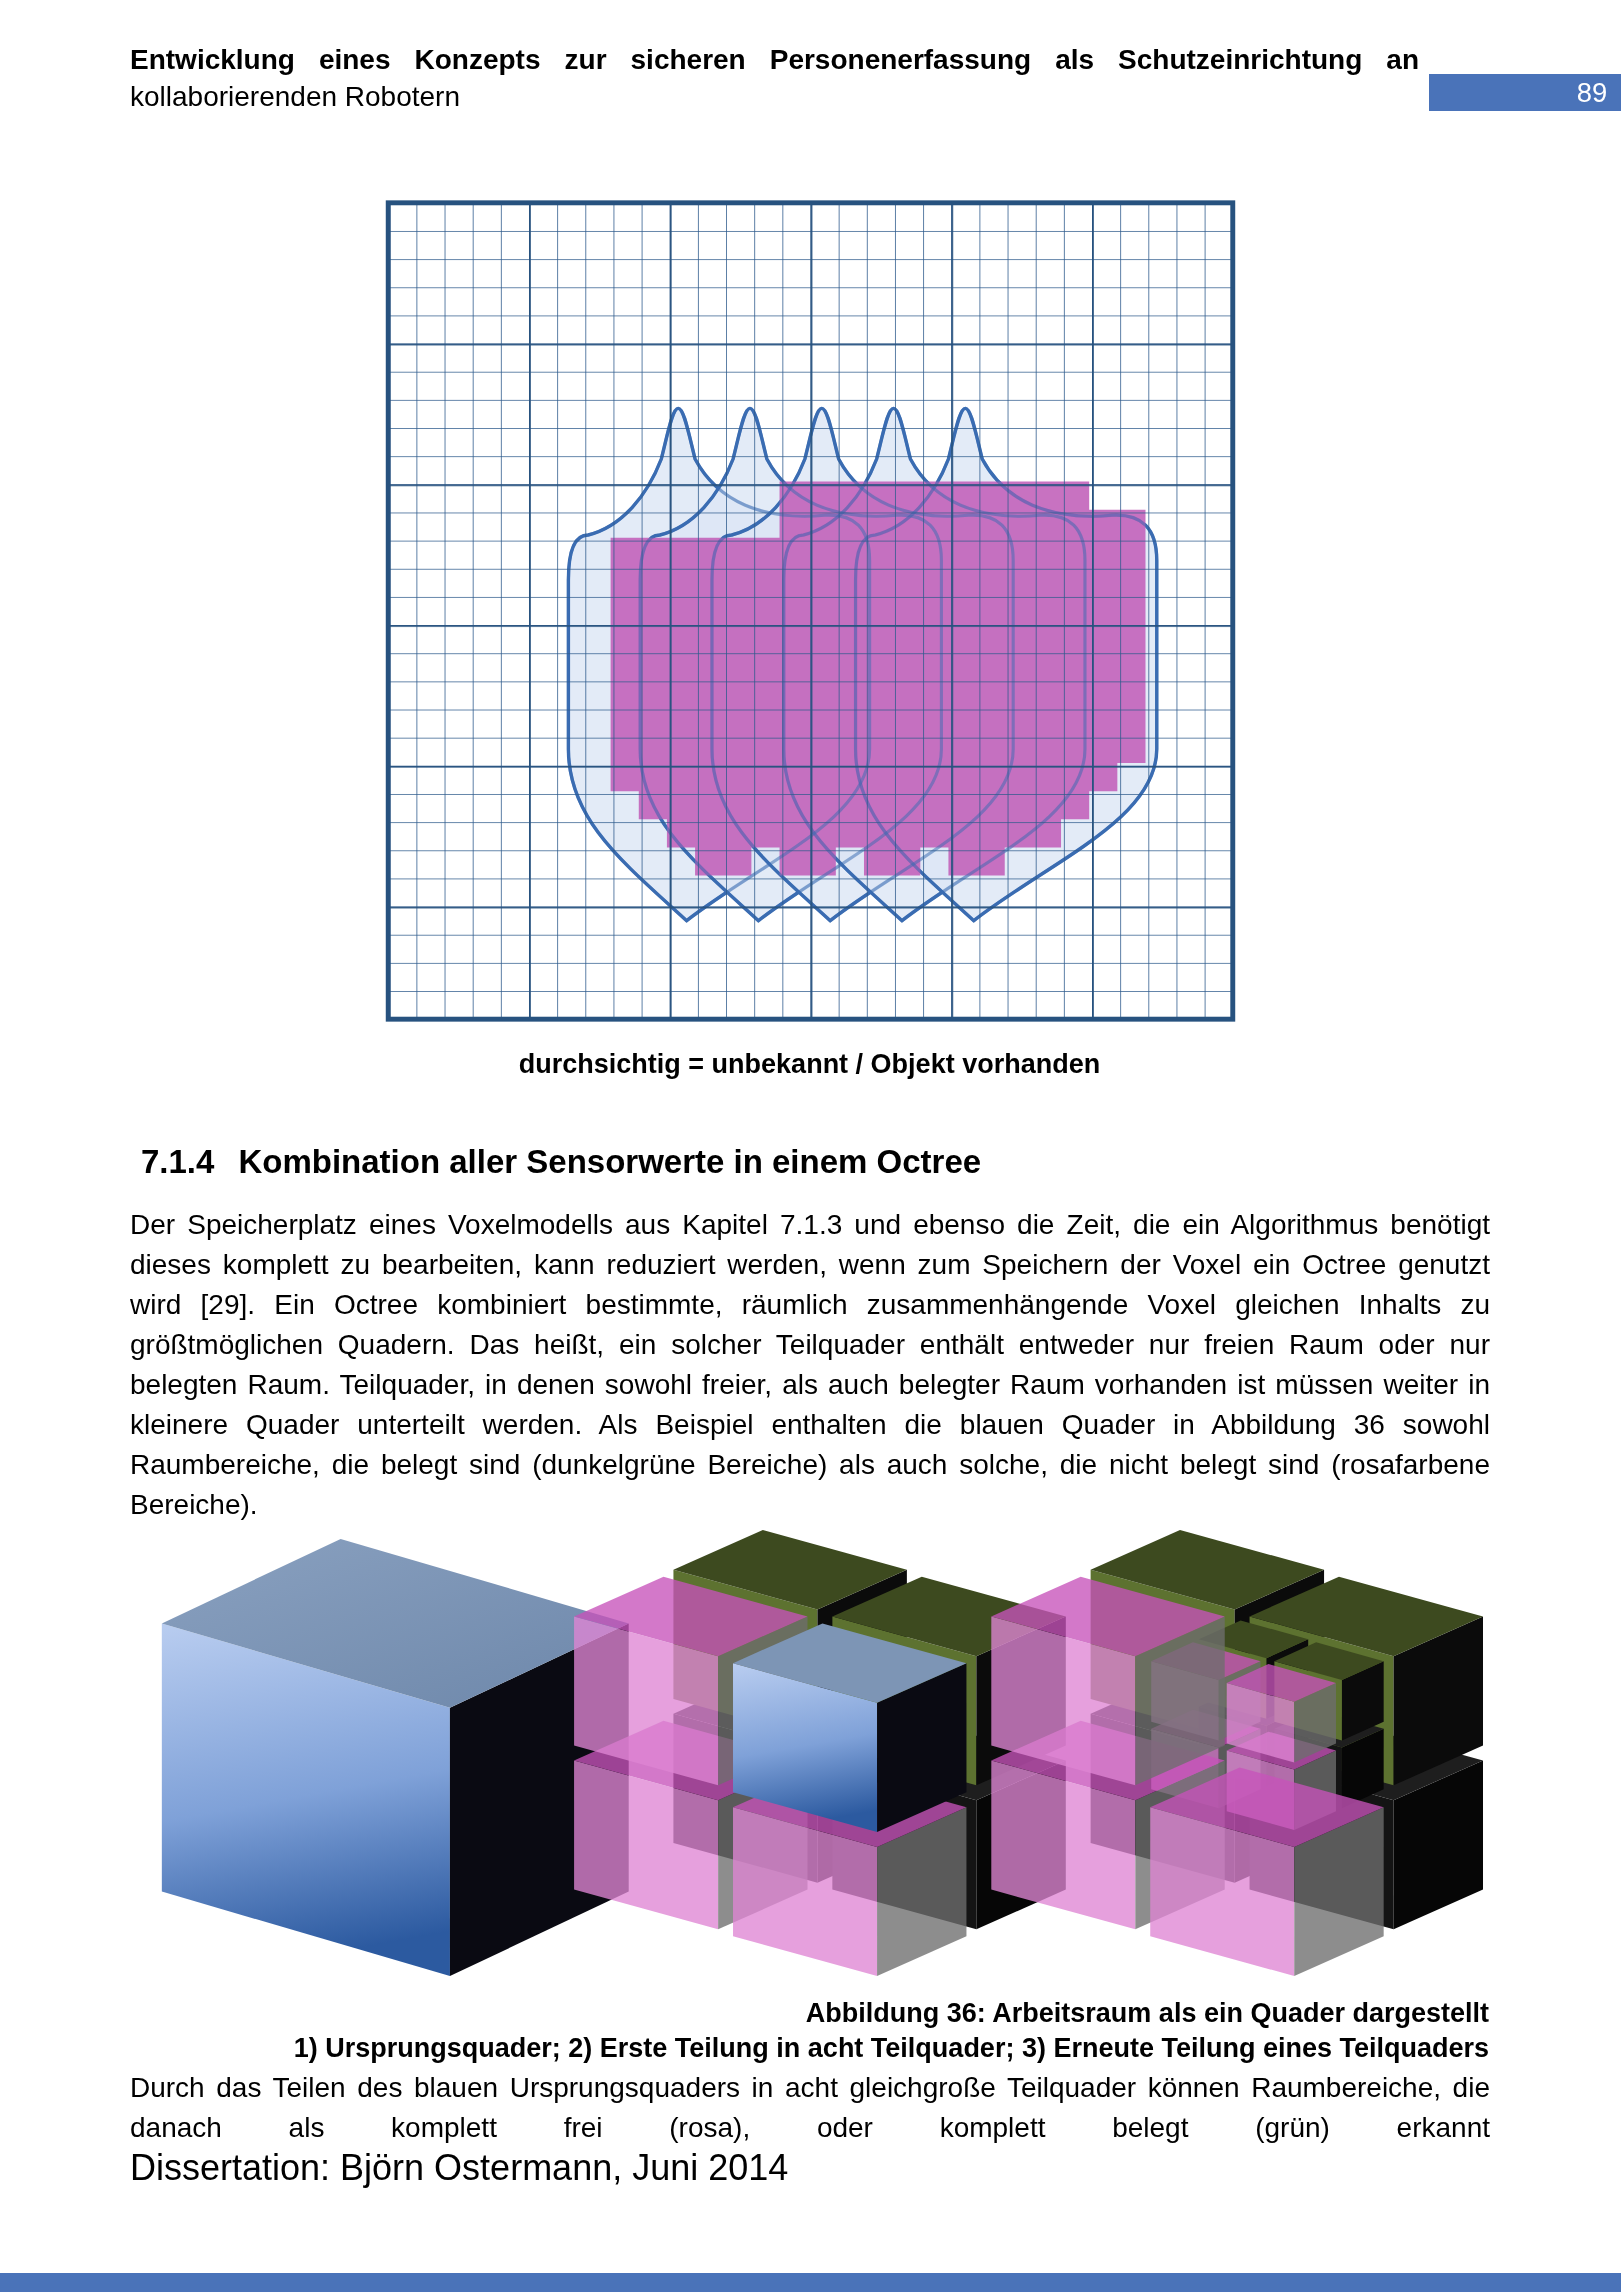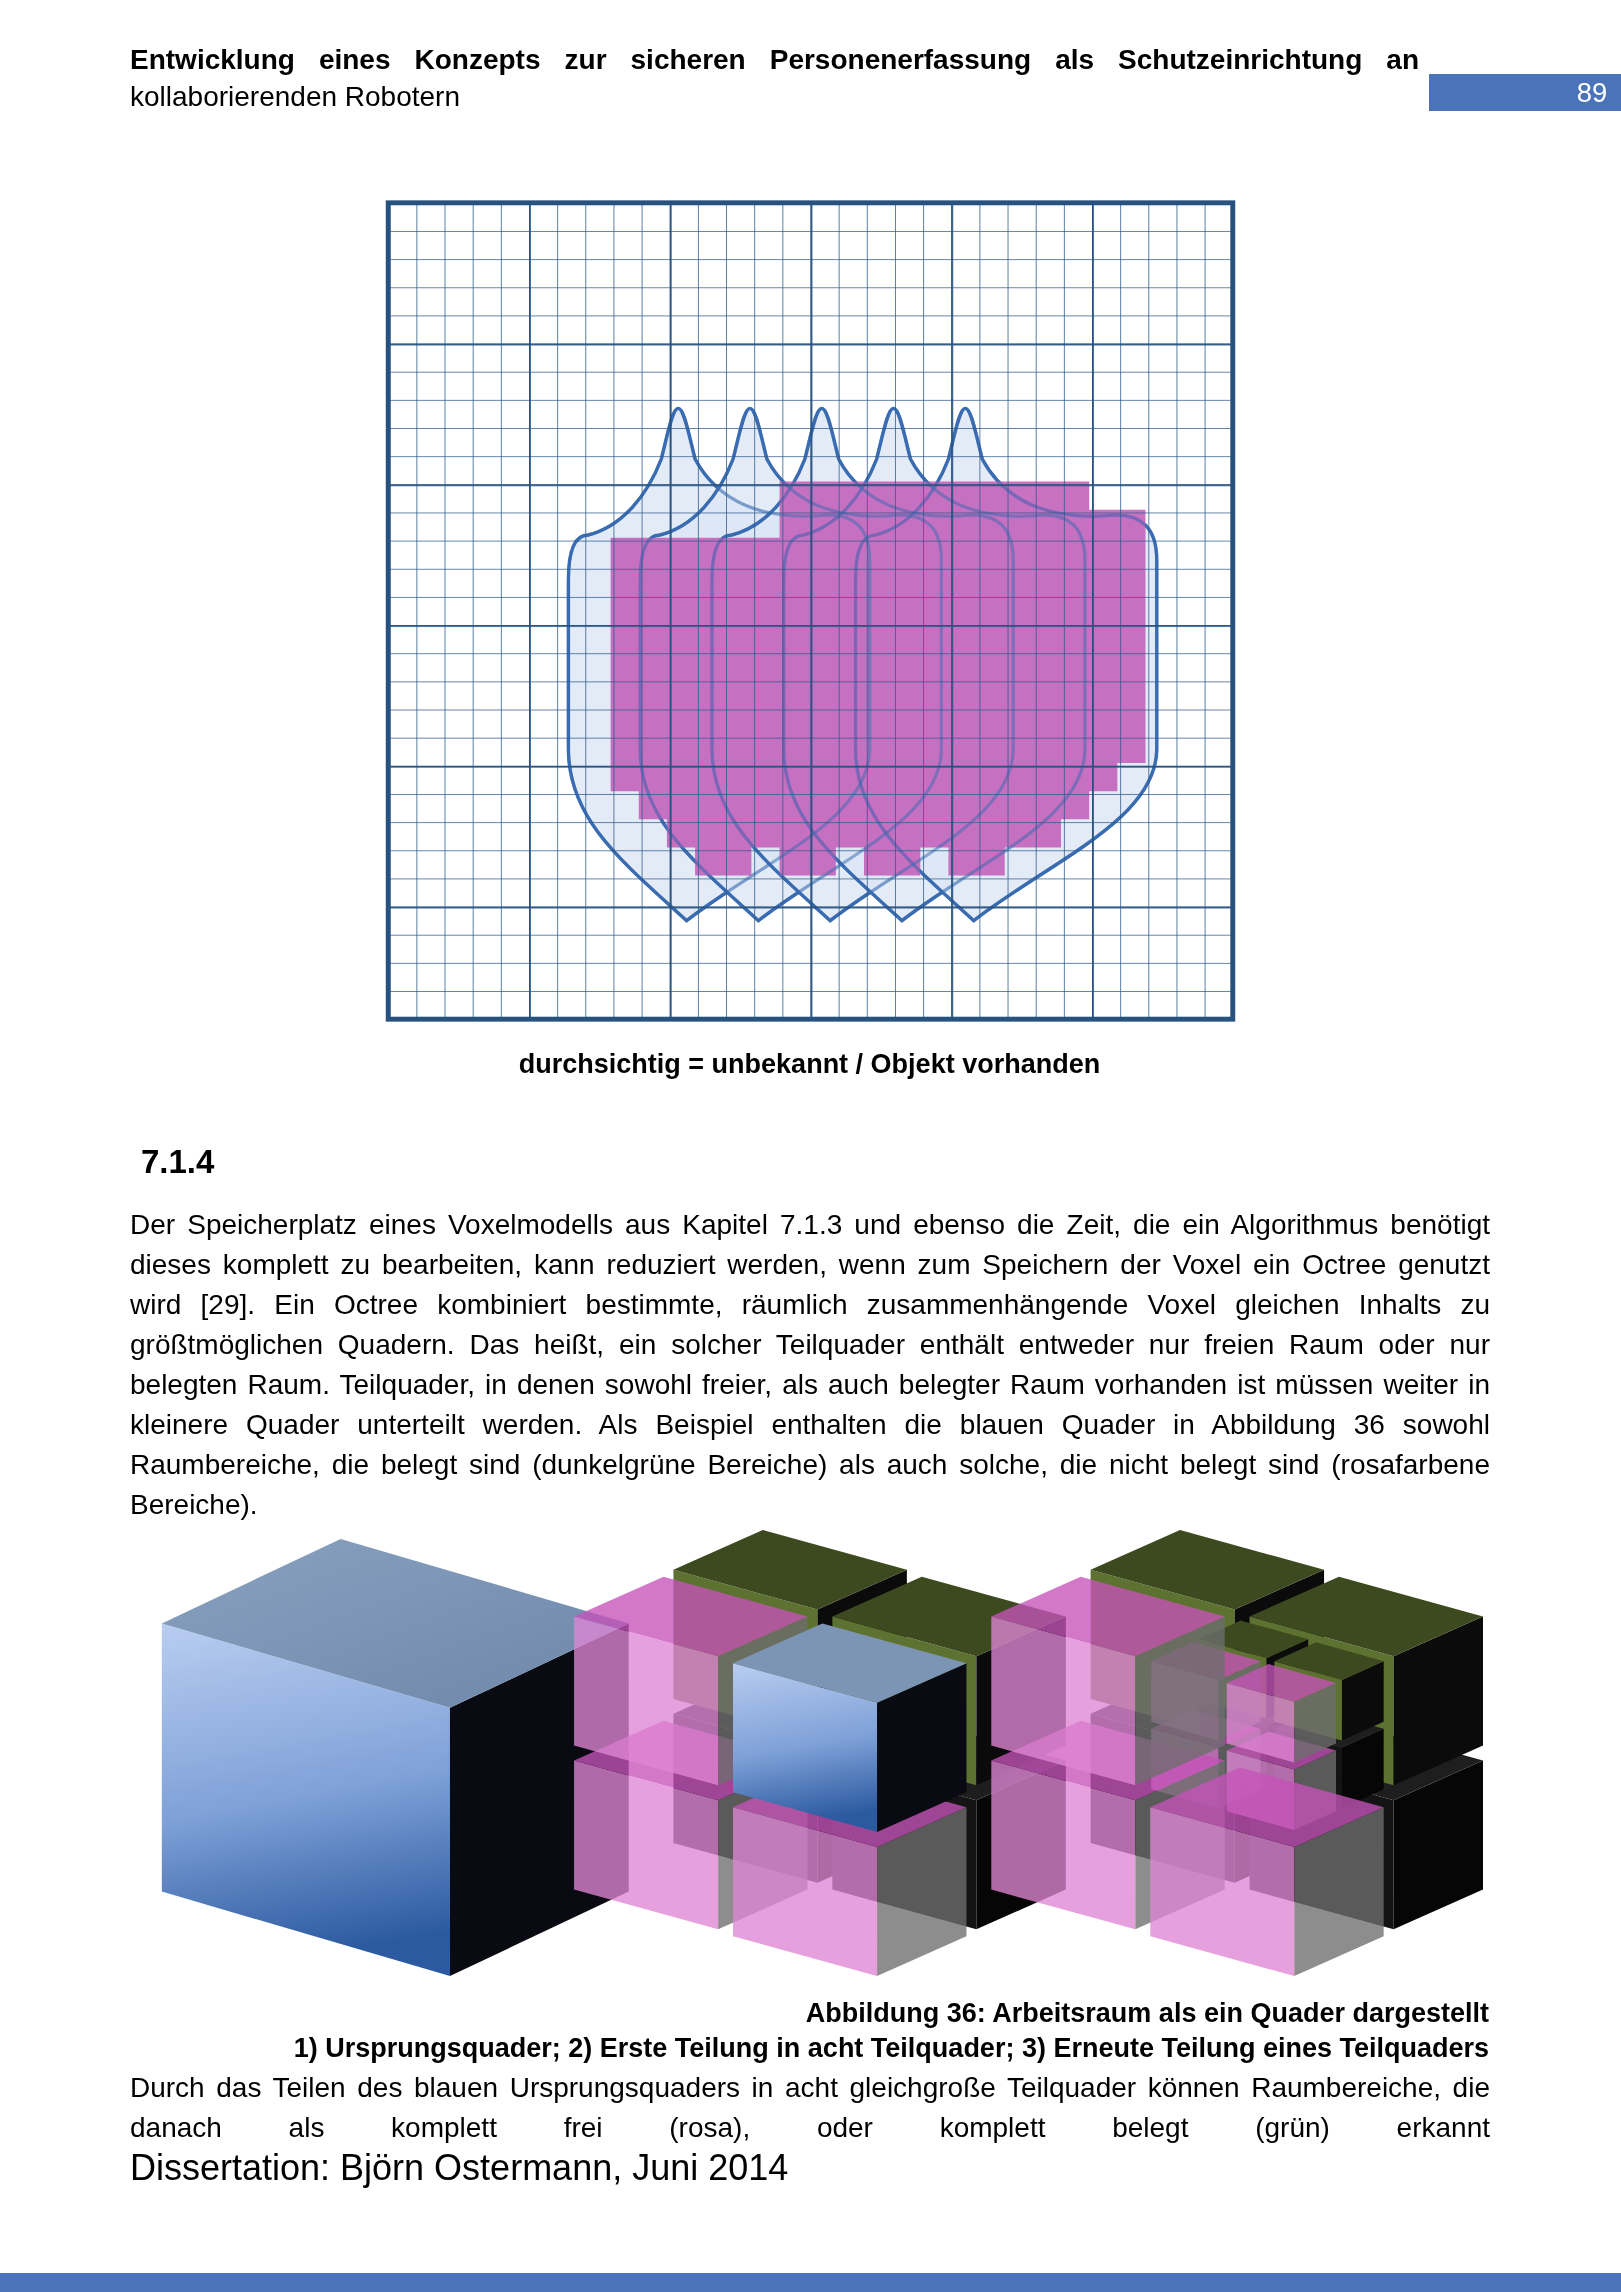--- a/index.html
+++ b/index.html
@@ -105,20 +105,21 @@
       <rect x="2" y="2" width="600" height="580" class="gridborder"></rect>
     </svg>
   </div>
 
   <div class="abs" id="caption35">
     <div>durchsichtig = unbekannt / Objekt vorhanden</div>
   </div>
 
   <div class="abs" id="section-heading">
     <span>7.1.4</span>
+    <span>Kombination aller Sensorwerte in einem Octree</span>
   </div>
 
   <div class="abs bodytext" id="paragraph1">Der Speicherplatz eines Voxelmodells aus Kapitel 7.1.3 und ebenso die Zeit, die ein Algorithmus benötigt dieses komplett zu bearbeiten, kann reduziert werden, wenn zum Speichern der Voxel ein Octree genutzt wird [29]. Ein Octree kombiniert bestimmte, räumlich zusammenhängende Voxel gleichen Inhalts zu größtmöglichen Quadern. Das heißt, ein solcher Teilquader enthält entweder nur freien Raum oder nur belegten Raum. Teilquader, in denen sowohl freier, als auch belegter Raum vorhanden ist müssen weiter in kleinere Quader unterteilt werden. Als Beispiel enthalten die blauen Quader in Abbildung 36 sowohl Raumbereiche, die belegt sind (dunkelgrüne Bereiche) als auch solche, die nicht belegt sind (rosafarbene Bereiche).</div>
 
   <div class="abs" id="figure36">
     <svg width="1347" height="457" viewBox="0 0 1356 460">
       <defs>
         <linearGradient id="gradBlue" x1="0" y1="0" x2="0.15" y2="1">
           <stop offset="0" stop-color="#b9cdf0"></stop>
           <stop offset="0.55" stop-color="#7fa1d8"></stop>

